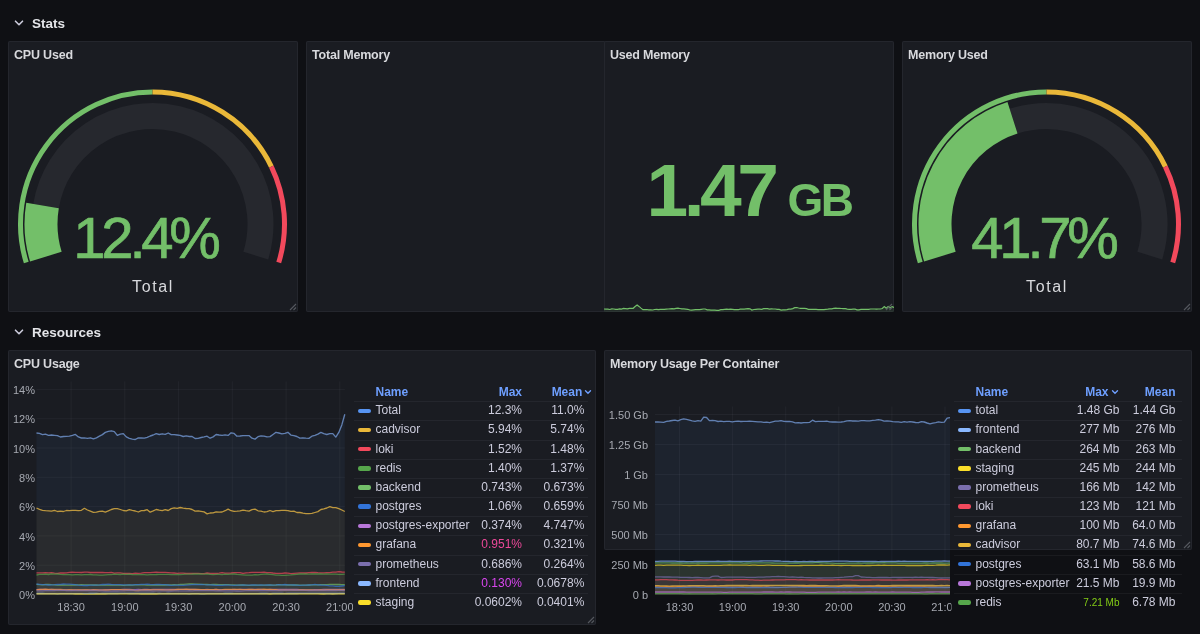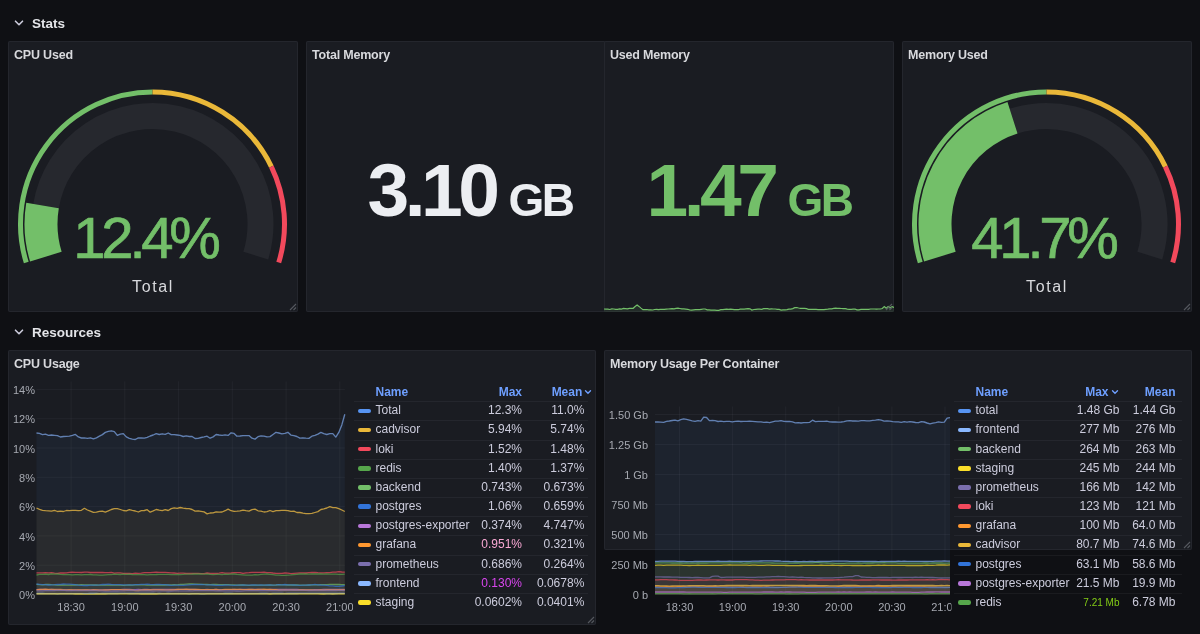--- a/index.html
+++ b/index.html
@@ -28,21 +28,20 @@
       <path d="M37.87,215.60 A111.50,111.50 0 0 1 34.54,164.53" stroke="#73BF69" stroke-width="33" fill="none"></path>
     </svg>
     <div style="position:absolute;left:137px;top:168px;transform:translateX(-50%);white-space:nowrap;color:#73BF69;font-size:58px;letter-spacing:-4.2px;line-height:58px;-webkit-text-stroke:0.7px #73BF69">12.4%</div>
     <div style="position:absolute;left:145px;top:237.5px;transform:translateX(-50%);color:#D8D9DD;font-size:16px;letter-spacing:1.6px;line-height:16px">Total</div>
     <svg width="9" height="9" viewBox="0 0 9 9" style="position:absolute;right:1px;bottom:1px">
       <path d="M8 2 L2 8 M8 5.5 L5.5 8" stroke="#55585F" stroke-width="1.1" fill="none"></path>
     </svg>
   </div>
 <div class="panel" style="left:306px;top:41px;width:328px;height:271px">
     <div class="ptitle">Total Memory</div>
-    <div style="position:absolute;left:50%;top:112px;transform:translateX(-50%);white-space:nowrap;color:#ECEEF2;font-weight:bold;line-height:1"><span style="font-size:75px;letter-spacing:-4.5px">3.10</span><span style="font-size:46px;letter-spacing:-2.5px;margin-left:13px">GB</span></div>
     <svg width="9" height="9" viewBox="0 0 9 9" style="position:absolute;right:1px;bottom:1px">
       <path d="M8 2 L2 8 M8 5.5 L5.5 8" stroke="#55585F" stroke-width="1.1" fill="none"></path>
     </svg>
   </div>
 <div class="panel" style="left:604px;top:41px;width:290px;height:271px">
     <div class="ptitle">Used Memory</div>
     <svg width="290" height="271" viewBox="0 0 290 271" style="position:absolute;left:0;top:0">
       <path d="M0.0,268.0 L1.9,268.2 L3.9,268.2 L5.8,268.5 L7.8,267.9 L9.7,268.0 L11.7,268.4 L13.6,268.3 L15.6,267.9 L17.5,268.1 L19.5,267.4 L21.4,267.6 L23.4,267.8 L25.3,267.3 L27.2,267.3 L29.2,267.3 L31.1,265.5 L33.1,264.0 L35.0,265.4 L37.0,267.1 L38.9,268.6 L40.9,268.6 L42.8,268.5 L44.8,268.8 L46.7,268.9 L48.7,269.0 L50.6,268.5 L52.6,268.3 L54.5,268.6 L56.4,268.4 L58.4,268.4 L60.3,268.3 L62.3,268.1 L64.2,268.0 L66.2,267.8 L68.1,267.6 L70.1,267.9 L72.0,267.4 L74.0,267.2 L75.9,267.5 L77.9,267.8 L79.8,267.9 L81.7,268.1 L83.7,268.3 L85.6,268.9 L87.6,269.1 L89.5,268.9 L91.5,268.7 L93.4,268.7 L95.4,268.6 L97.3,268.3 L99.3,268.0 L101.2,268.0 L103.2,268.8 L105.1,268.9 L107.0,269.1 L109.0,269.1 L110.9,269.2 L112.9,269.3 L114.8,269.4 L116.8,268.7 L118.7,268.7 L120.7,268.4 L122.6,268.2 L124.6,268.3 L126.5,268.2 L128.5,268.3 L130.4,268.6 L132.3,268.6 L134.3,268.7 L136.2,268.1 L138.2,268.0 L140.1,268.1 L142.1,267.8 L144.0,267.6 L146.0,267.8 L147.9,269.0 L149.9,268.5 L151.8,268.3 L153.8,268.2 L155.7,268.2 L157.7,268.3 L159.6,267.7 L161.5,267.7 L163.5,267.7 L165.4,268.1 L167.4,267.9 L169.3,268.0 L171.3,268.0 L173.2,268.4 L175.2,268.4 L177.1,269.1 L179.1,268.8 L181.0,268.9 L183.0,268.7 L184.9,268.2 L186.8,268.1 L188.8,267.6 L190.7,266.6 L192.7,266.5 L194.6,267.0 L196.6,267.3 L198.5,267.4 L200.5,267.3 L202.4,267.7 L204.4,268.3 L206.3,268.4 L208.3,268.3 L210.2,268.3 L212.1,268.4 L214.1,268.6 L216.0,268.5 L218.0,268.7 L219.9,268.6 L221.9,268.3 L223.8,268.2 L225.8,267.9 L227.7,267.8 L229.7,267.4 L231.6,267.2 L233.6,267.3 L235.5,267.4 L237.4,267.5 L239.4,267.6 L241.3,267.7 L243.3,268.1 L245.2,268.3 L247.2,268.3 L249.1,268.2 L251.1,268.2 L253.0,268.8 L255.0,268.8 L256.9,268.4 L258.9,268.3 L260.8,268.3 L262.8,268.4 L264.7,268.3 L266.6,268.0 L268.6,268.0 L270.5,268.0 L272.5,268.1 L274.4,268.0 L276.4,268.0 L278.3,267.5 L280.3,265.5 L282.2,267.3 L284.2,265.5 L286.1,267.0 L288.1,265.6 L290.0,266.4 L290.0,271.0 L0.0,271.0 Z" fill="#73BF69" fill-opacity="0.10" stroke="none"></path>
       <path d="M0.0,268.0 L1.9,268.2 L3.9,268.2 L5.8,268.5 L7.8,267.9 L9.7,268.0 L11.7,268.4 L13.6,268.3 L15.6,267.9 L17.5,268.1 L19.5,267.4 L21.4,267.6 L23.4,267.8 L25.3,267.3 L27.2,267.3 L29.2,267.3 L31.1,265.5 L33.1,264.0 L35.0,265.4 L37.0,267.1 L38.9,268.6 L40.9,268.6 L42.8,268.5 L44.8,268.8 L46.7,268.9 L48.7,269.0 L50.6,268.5 L52.6,268.3 L54.5,268.6 L56.4,268.4 L58.4,268.4 L60.3,268.3 L62.3,268.1 L64.2,268.0 L66.2,267.8 L68.1,267.6 L70.1,267.9 L72.0,267.4 L74.0,267.2 L75.9,267.5 L77.9,267.8 L79.8,267.9 L81.7,268.1 L83.7,268.3 L85.6,268.9 L87.6,269.1 L89.5,268.9 L91.5,268.7 L93.4,268.7 L95.4,268.6 L97.3,268.3 L99.3,268.0 L101.2,268.0 L103.2,268.8 L105.1,268.9 L107.0,269.1 L109.0,269.1 L110.9,269.2 L112.9,269.3 L114.8,269.4 L116.8,268.7 L118.7,268.7 L120.7,268.4 L122.6,268.2 L124.6,268.3 L126.5,268.2 L128.5,268.3 L130.4,268.6 L132.3,268.6 L134.3,268.7 L136.2,268.1 L138.2,268.0 L140.1,268.1 L142.1,267.8 L144.0,267.6 L146.0,267.8 L147.9,269.0 L149.9,268.5 L151.8,268.3 L153.8,268.2 L155.7,268.2 L157.7,268.3 L159.6,267.7 L161.5,267.7 L163.5,267.7 L165.4,268.1 L167.4,267.9 L169.3,268.0 L171.3,268.0 L173.2,268.4 L175.2,268.4 L177.1,269.1 L179.1,268.8 L181.0,268.9 L183.0,268.7 L184.9,268.2 L186.8,268.1 L188.8,267.6 L190.7,266.6 L192.7,266.5 L194.6,267.0 L196.6,267.3 L198.5,267.4 L200.5,267.3 L202.4,267.7 L204.4,268.3 L206.3,268.4 L208.3,268.3 L210.2,268.3 L212.1,268.4 L214.1,268.6 L216.0,268.5 L218.0,268.7 L219.9,268.6 L221.9,268.3 L223.8,268.2 L225.8,267.9 L227.7,267.8 L229.7,267.4 L231.6,267.2 L233.6,267.3 L235.5,267.4 L237.4,267.5 L239.4,267.6 L241.3,267.7 L243.3,268.1 L245.2,268.3 L247.2,268.3 L249.1,268.2 L251.1,268.2 L253.0,268.8 L255.0,268.8 L256.9,268.4 L258.9,268.3 L260.8,268.3 L262.8,268.4 L264.7,268.3 L266.6,268.0 L268.6,268.0 L270.5,268.0 L272.5,268.1 L274.4,268.0 L276.4,268.0 L278.3,267.5 L280.3,265.5 L282.2,267.3 L284.2,265.5 L286.1,267.0 L288.1,265.6 L290.0,266.4" stroke="#73BF69" stroke-width="1.2" fill="none"></path>
     </svg>
@@ -161,21 +160,21 @@
     <div style="position:absolute;right:74.0px;top:148.0px;font-size:12px;line-height:17px;color:#CCCCDC;white-space:nowrap">1.06%</div>
     <div style="position:absolute;right:11.7px;top:148.0px;font-size:12px;line-height:17px;color:#CCCCDC;white-space:nowrap">0.659%</div>
     <div style="position:absolute;left:346px;top:166.2px;width:234px;height:1px;background:rgba(204,204,220,0.06)"></div>
     <div style="position:absolute;left:350px;top:173.6px;width:13px;height:4.5px;border-radius:2.2px;background:#B877D9"></div>
     <div style="position:absolute;left:367.5px;top:167.2px;font-size:12px;line-height:17px;color:#CCCCDC;white-space:nowrap">postgres-exporter</div>
     <div style="position:absolute;right:74.0px;top:167.2px;font-size:12px;line-height:17px;color:#CCCCDC;white-space:nowrap">0.374%</div>
     <div style="position:absolute;right:11.7px;top:167.2px;font-size:12px;line-height:17px;color:#CCCCDC;white-space:nowrap">4.747%</div>
     <div style="position:absolute;left:346px;top:185.3px;width:234px;height:1px;background:rgba(204,204,220,0.06)"></div>
     <div style="position:absolute;left:350px;top:192.7px;width:13px;height:4.5px;border-radius:2.2px;background:#FF9830"></div>
     <div style="position:absolute;left:367.5px;top:186.3px;font-size:12px;line-height:17px;color:#CCCCDC;white-space:nowrap">grafana</div>
-    <div style="position:absolute;right:74.0px;top:186.3px;font-size:12px;line-height:17px;color:#f9a8d4;white-space:nowrap">0.951%</div>
+    <div style="position:absolute;right:74.0px;top:186.3px;font-size:12px;line-height:17px;color:#ec4899;white-space:nowrap">0.951%</div>
     <div style="position:absolute;right:11.7px;top:186.3px;font-size:12px;line-height:17px;color:#CCCCDC;white-space:nowrap">0.321%</div>
     <div style="position:absolute;left:346px;top:204.5px;width:234px;height:1px;background:rgba(204,204,220,0.06)"></div>
     <div style="position:absolute;left:350px;top:211.9px;width:13px;height:4.5px;border-radius:2.2px;background:#7B6FAE"></div>
     <div style="position:absolute;left:367.5px;top:205.5px;font-size:12px;line-height:17px;color:#CCCCDC;white-space:nowrap">prometheus</div>
     <div style="position:absolute;right:74.0px;top:205.5px;font-size:12px;line-height:17px;color:#CCCCDC;white-space:nowrap">0.686%</div>
     <div style="position:absolute;right:11.7px;top:205.5px;font-size:12px;line-height:17px;color:#CCCCDC;white-space:nowrap">0.264%</div>
     <div style="position:absolute;left:346px;top:223.6px;width:234px;height:1px;background:rgba(204,204,220,0.06)"></div>
     <div style="position:absolute;left:350px;top:231.0px;width:13px;height:4.5px;border-radius:2.2px;background:#8AB8FF"></div>
     <div style="position:absolute;left:367.5px;top:224.6px;font-size:12px;line-height:17px;color:#CCCCDC;white-space:nowrap">frontend</div>
     <div style="position:absolute;right:74.0px;top:224.6px;font-size:12px;line-height:17px;color:#d946ef;white-space:nowrap">0.130%</div>

